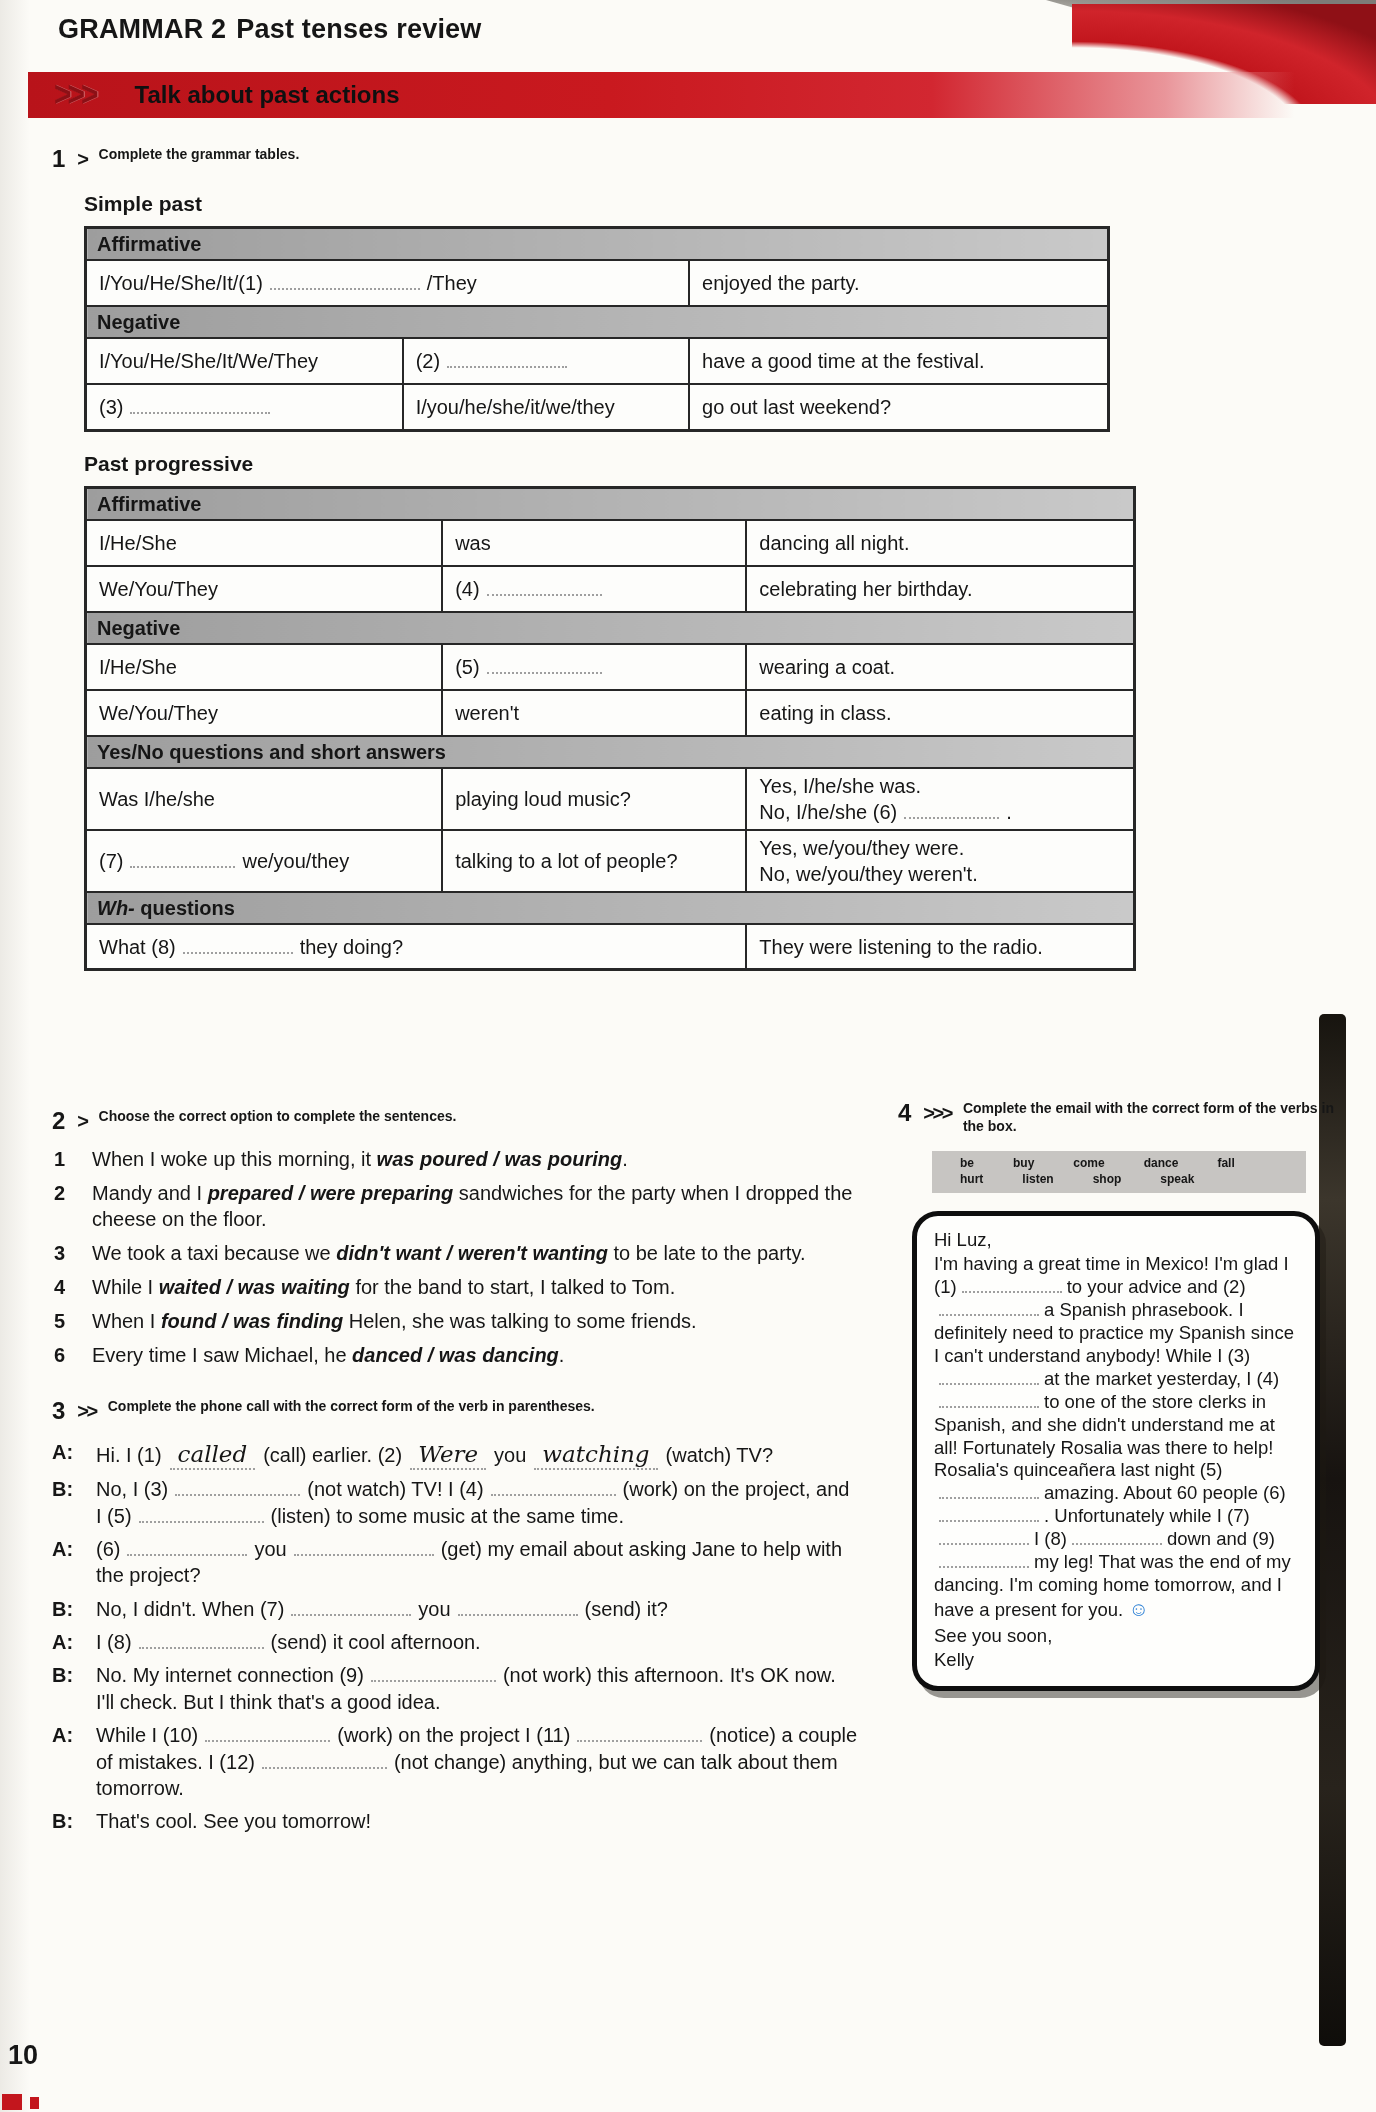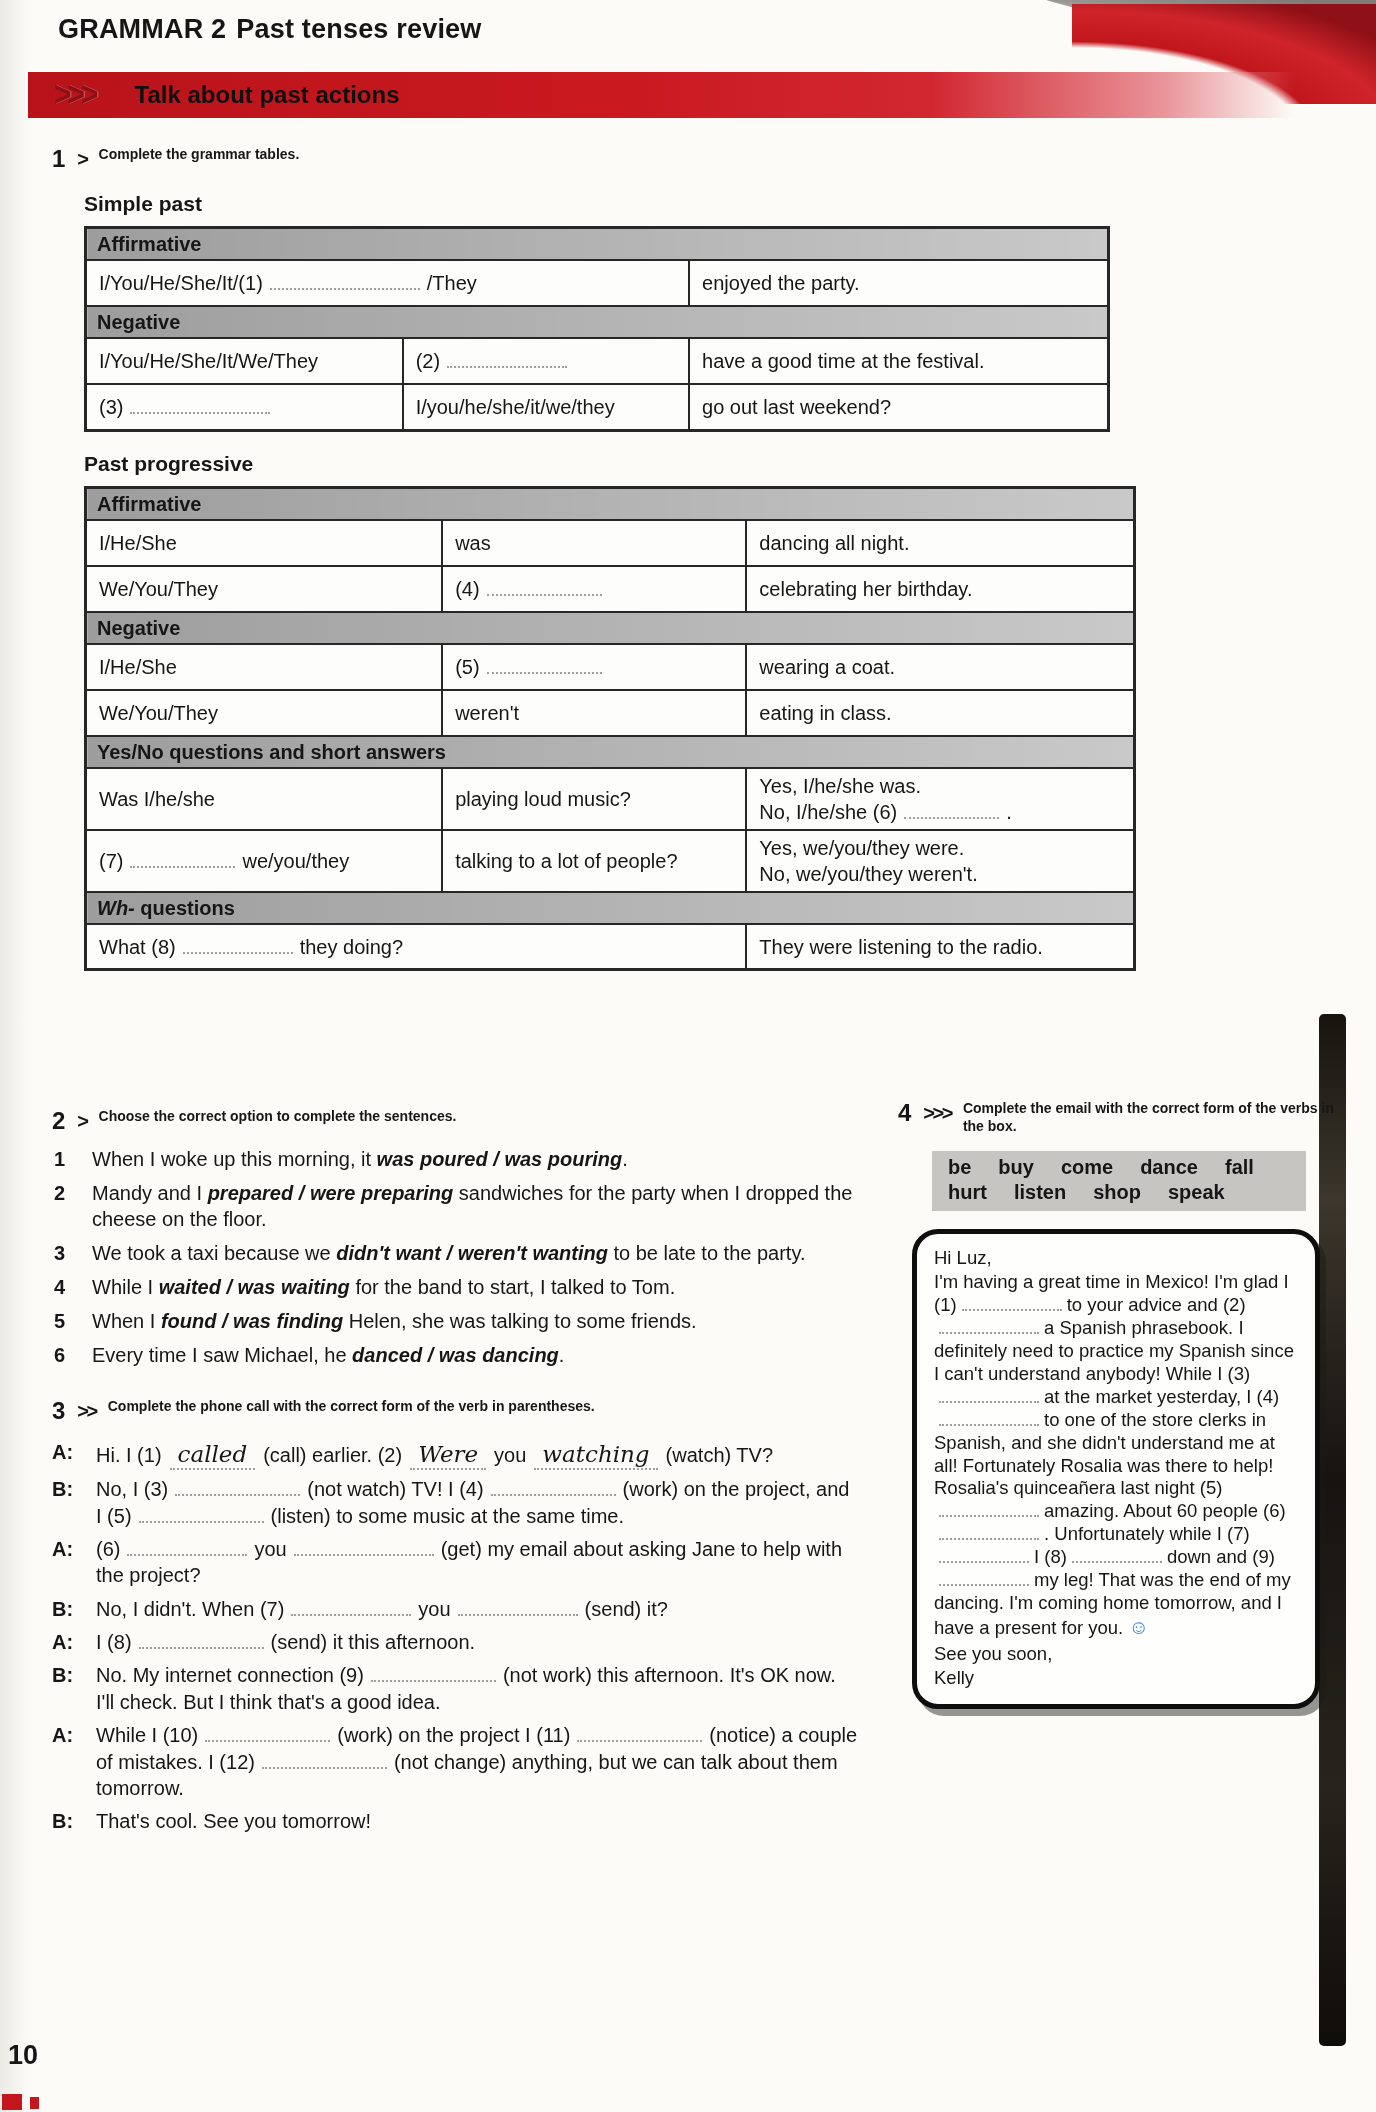--- a/index.html
+++ b/index.html
@@ -40,21 +40,21 @@
   .ex2-items{margin:12px 0 0 2px;}
   .ex2-item{display:flex;gap:16px;margin:8px 0;font-size:20px;line-height:1.3;}
   .inum{flex:0 0 22px;font-weight:bold;}
   .itext{flex:1;}
   .ex3h{margin-top:30px;}
   .dialogue{margin-top:14px;}
   .dline{position:relative;padding-left:44px;margin:7px 0;font-size:20px;line-height:1.32;}
   .spk{position:absolute;left:0;top:0;font-weight:bold;}
   .dline .blank{width:120px;}
   .word-box{margin:16px 0 0 34px;width:374px;background:#c7c5c2;padding:5px 16px 7px;display:flex;flex-wrap:wrap;column-gap:27px;row-gap:2px;}
-  .wbword{font-size:20px;font-weight:bold;}
+  .wbword{font-size:12px;font-weight:bold;margin-left:12px;}
   .email-card{position:relative;margin:18px 0 0 14px;width:408px;background:#fefefc;border:5px solid #0e0e0e;border-radius:26px;
         padding:12px 17px 14px;box-shadow:6px 7px 0 rgba(28,24,18,.45);font-size:18.5px;line-height:1.24;}
   .email-line{font-size:18.5px;line-height:1.3;}
   .email-body{margin:1px 0 2px;}
   .email-body .blank{margin:0 5px;}
   .edge-right{position:absolute;right:30px;top:1014px;width:27px;height:1032px;z-index:1;border-radius:5px;
         background:linear-gradient(180deg,#17140f 0%,#3c362c 18%,#171310 45%,#28231c 75%,#0f0d0a 100%);}
   .pageno{position:absolute;left:8px;top:2040px;font-size:27px;font-weight:bold;}
   .red-mark{position:absolute;background:#c3161d;}
   .m1{left:2px;top:2094px;width:20px;height:16px;}
@@ -207,21 +207,21 @@
     <div class="exh ex3h">
       <span class="exnum">3</span>
       <span class="exlvl">&gt;&gt;</span>
       <span class="extitle">Complete the phone call with the correct form of the verb in parentheses.</span>
     </div>
     <div id="ex3-lines" class="dialogue">
         <div class="dline"><span class="spk">A:</span><span class="seg">Hi. I (1)</span><span class="hand">called</span><span class="seg">(call) earlier. (2)</span><span class="hand">Were</span><span class="seg">you</span><span class="hand">watching</span><span class="seg">(watch) TV?</span></div>
         <div class="dline"><span class="spk">B:</span><span class="seg">No, I (3)</span><span class="blank" style="width: 125px;"></span><span class="seg">(not watch) TV! I (4)</span><span class="blank" style="width: 125px;"></span><span class="seg">(work) on the project, and I (5)</span><span class="blank" style="width: 125px;"></span><span class="seg">(listen) to some music at the same time.</span></div>
         <div class="dline"><span class="spk">A:</span><span class="seg">(6)</span><span class="blank" style="width: 120px;"></span><span class="seg">you</span><span class="blank" style="width: 140px;"></span><span class="seg">(get) my email about asking Jane to help with the project?</span></div>
         <div class="dline"><span class="spk">B:</span><span class="seg">No, I didn't. When (7)</span><span class="blank" style="width: 120px;"></span><span class="seg">you</span><span class="blank" style="width: 120px;"></span><span class="seg">(send) it?</span></div>
-        <div class="dline"><span class="spk">A:</span><span class="seg">I (8)</span><span class="blank" style="width: 125px;"></span><span class="seg">(send) it this afternoon.</span></div>
+        <div class="dline"><span class="spk">A:</span><span class="seg">I (8)</span><span class="blank" style="width: 125px;"></span><span class="seg">(send) it cool afternoon.</span></div>
         <div class="dline"><span class="spk">B:</span><span class="seg">No. My internet connection (9)</span><span class="blank" style="width: 125px;"></span><span class="seg">(not work) this afternoon. It's OK now. I'll check. But I think that's a good idea.</span></div>
         <div class="dline"><span class="spk">A:</span><span class="seg">While I (10)</span><span class="blank" style="width: 125px;"></span><span class="seg">(work) on the project I (11)</span><span class="blank" style="width: 125px;"></span><span class="seg">(notice) a couple of mistakes. I (12)</span><span class="blank" style="width: 125px;"></span><span class="seg">(not change) anything, but we can talk about them tomorrow.</span></div>
         <div class="dline"><span class="spk">B:</span><span class="seg">That's cool. See you tomorrow!</span></div>
       </div>
   </div>
 
   <div class="col-right">
     <div class="exh">
       <span class="exnum">4</span>
       <span class="exlvl">&gt;&gt;&gt;</span>

